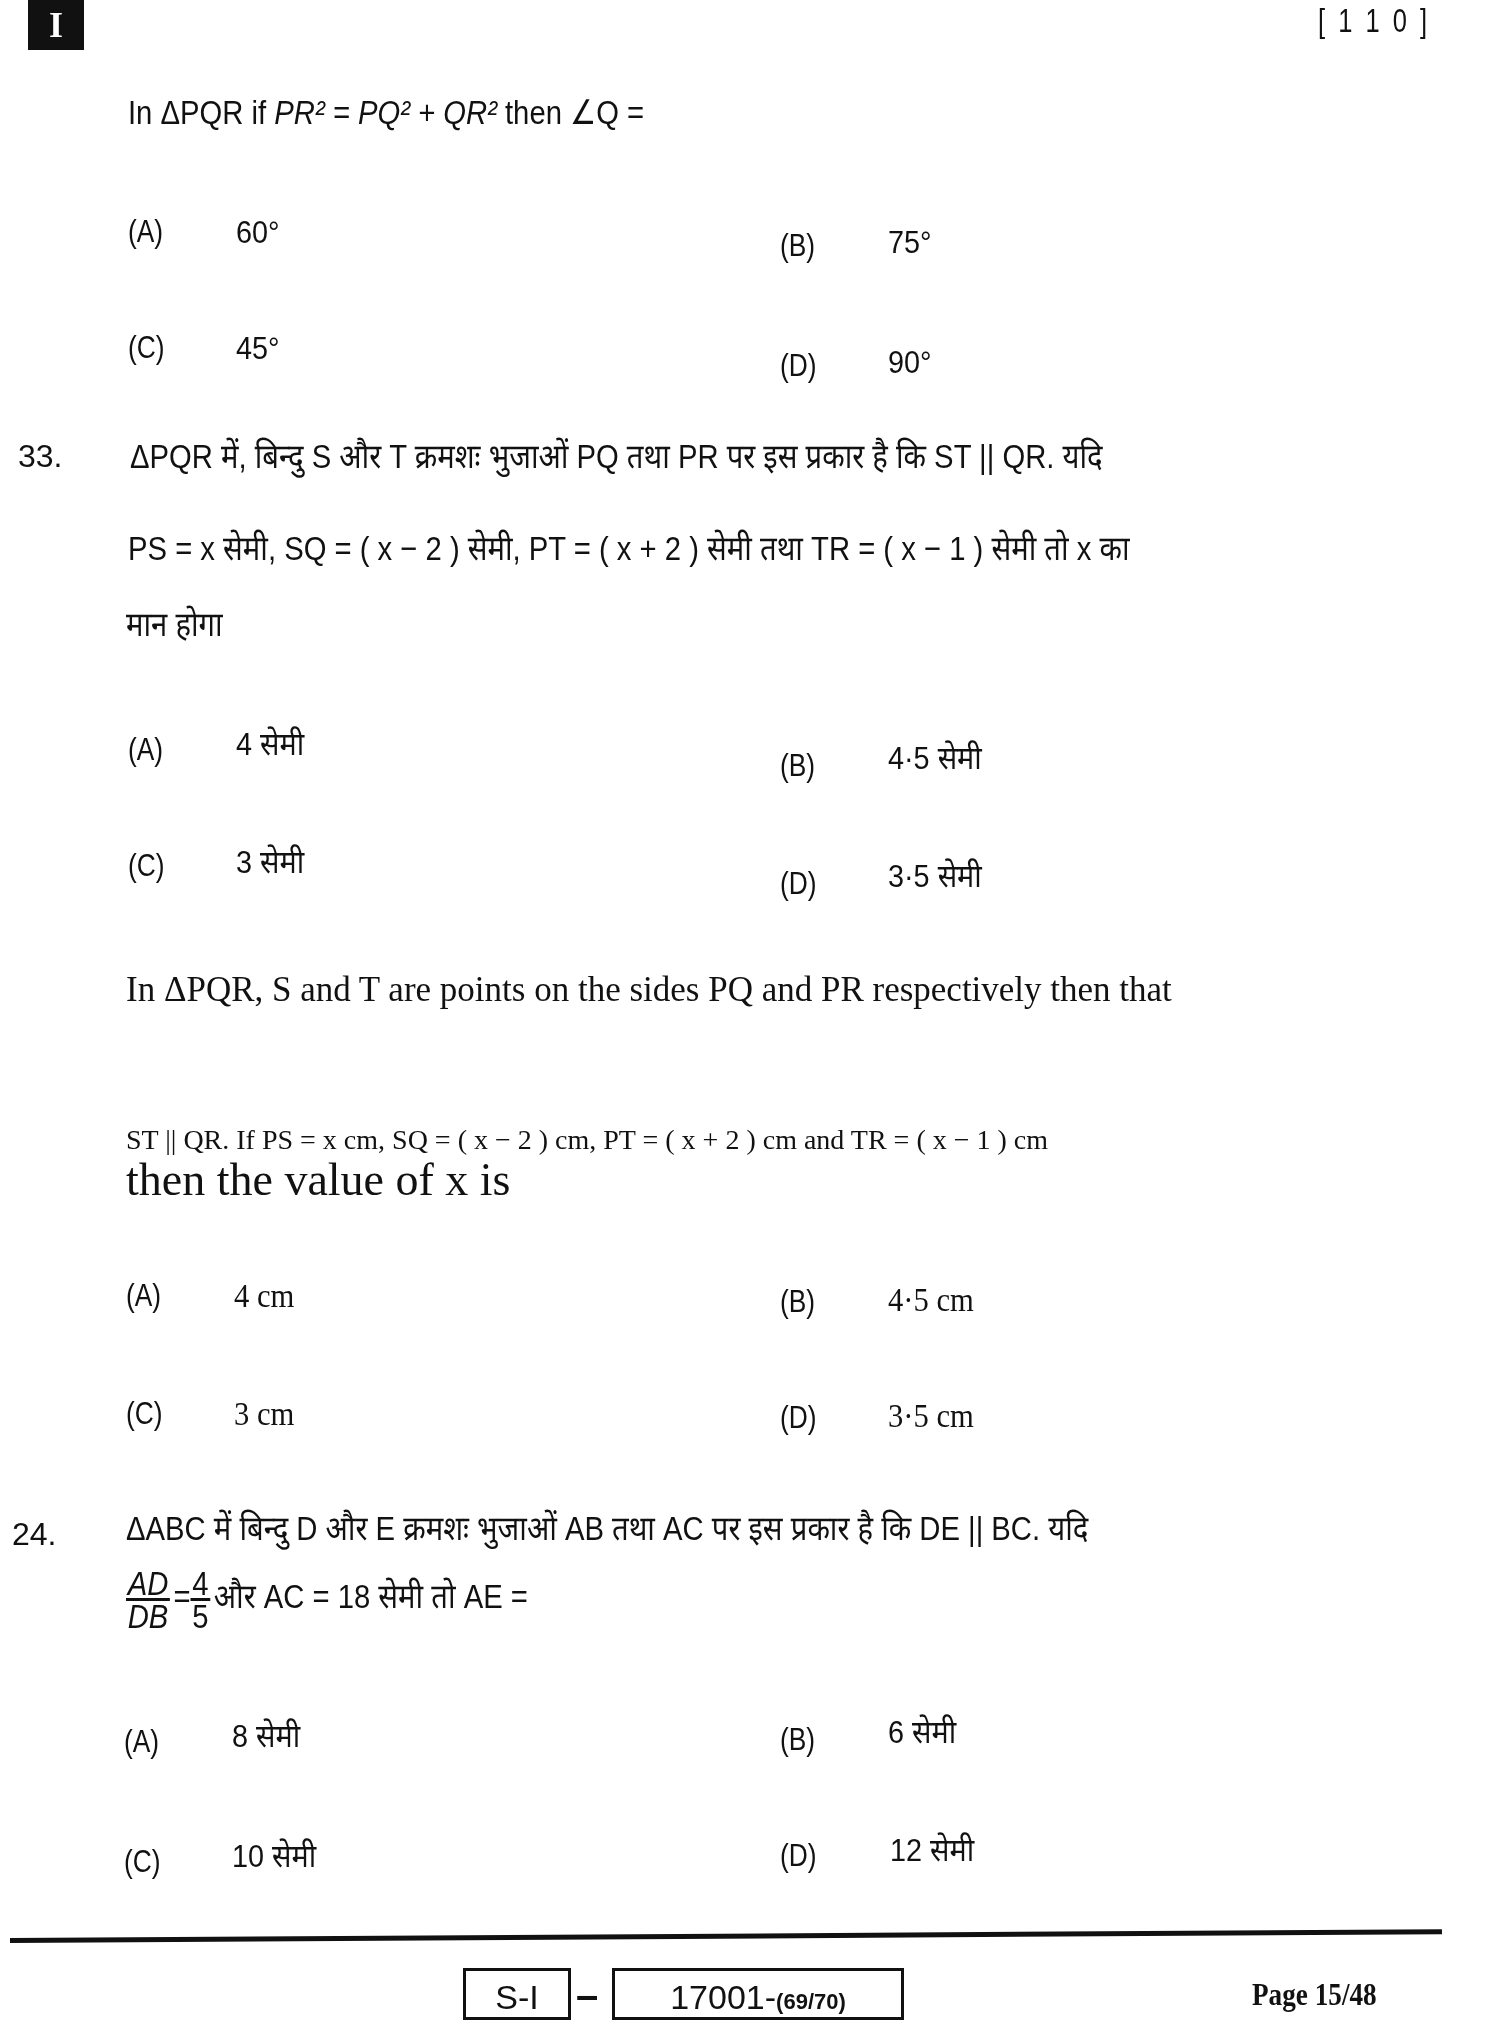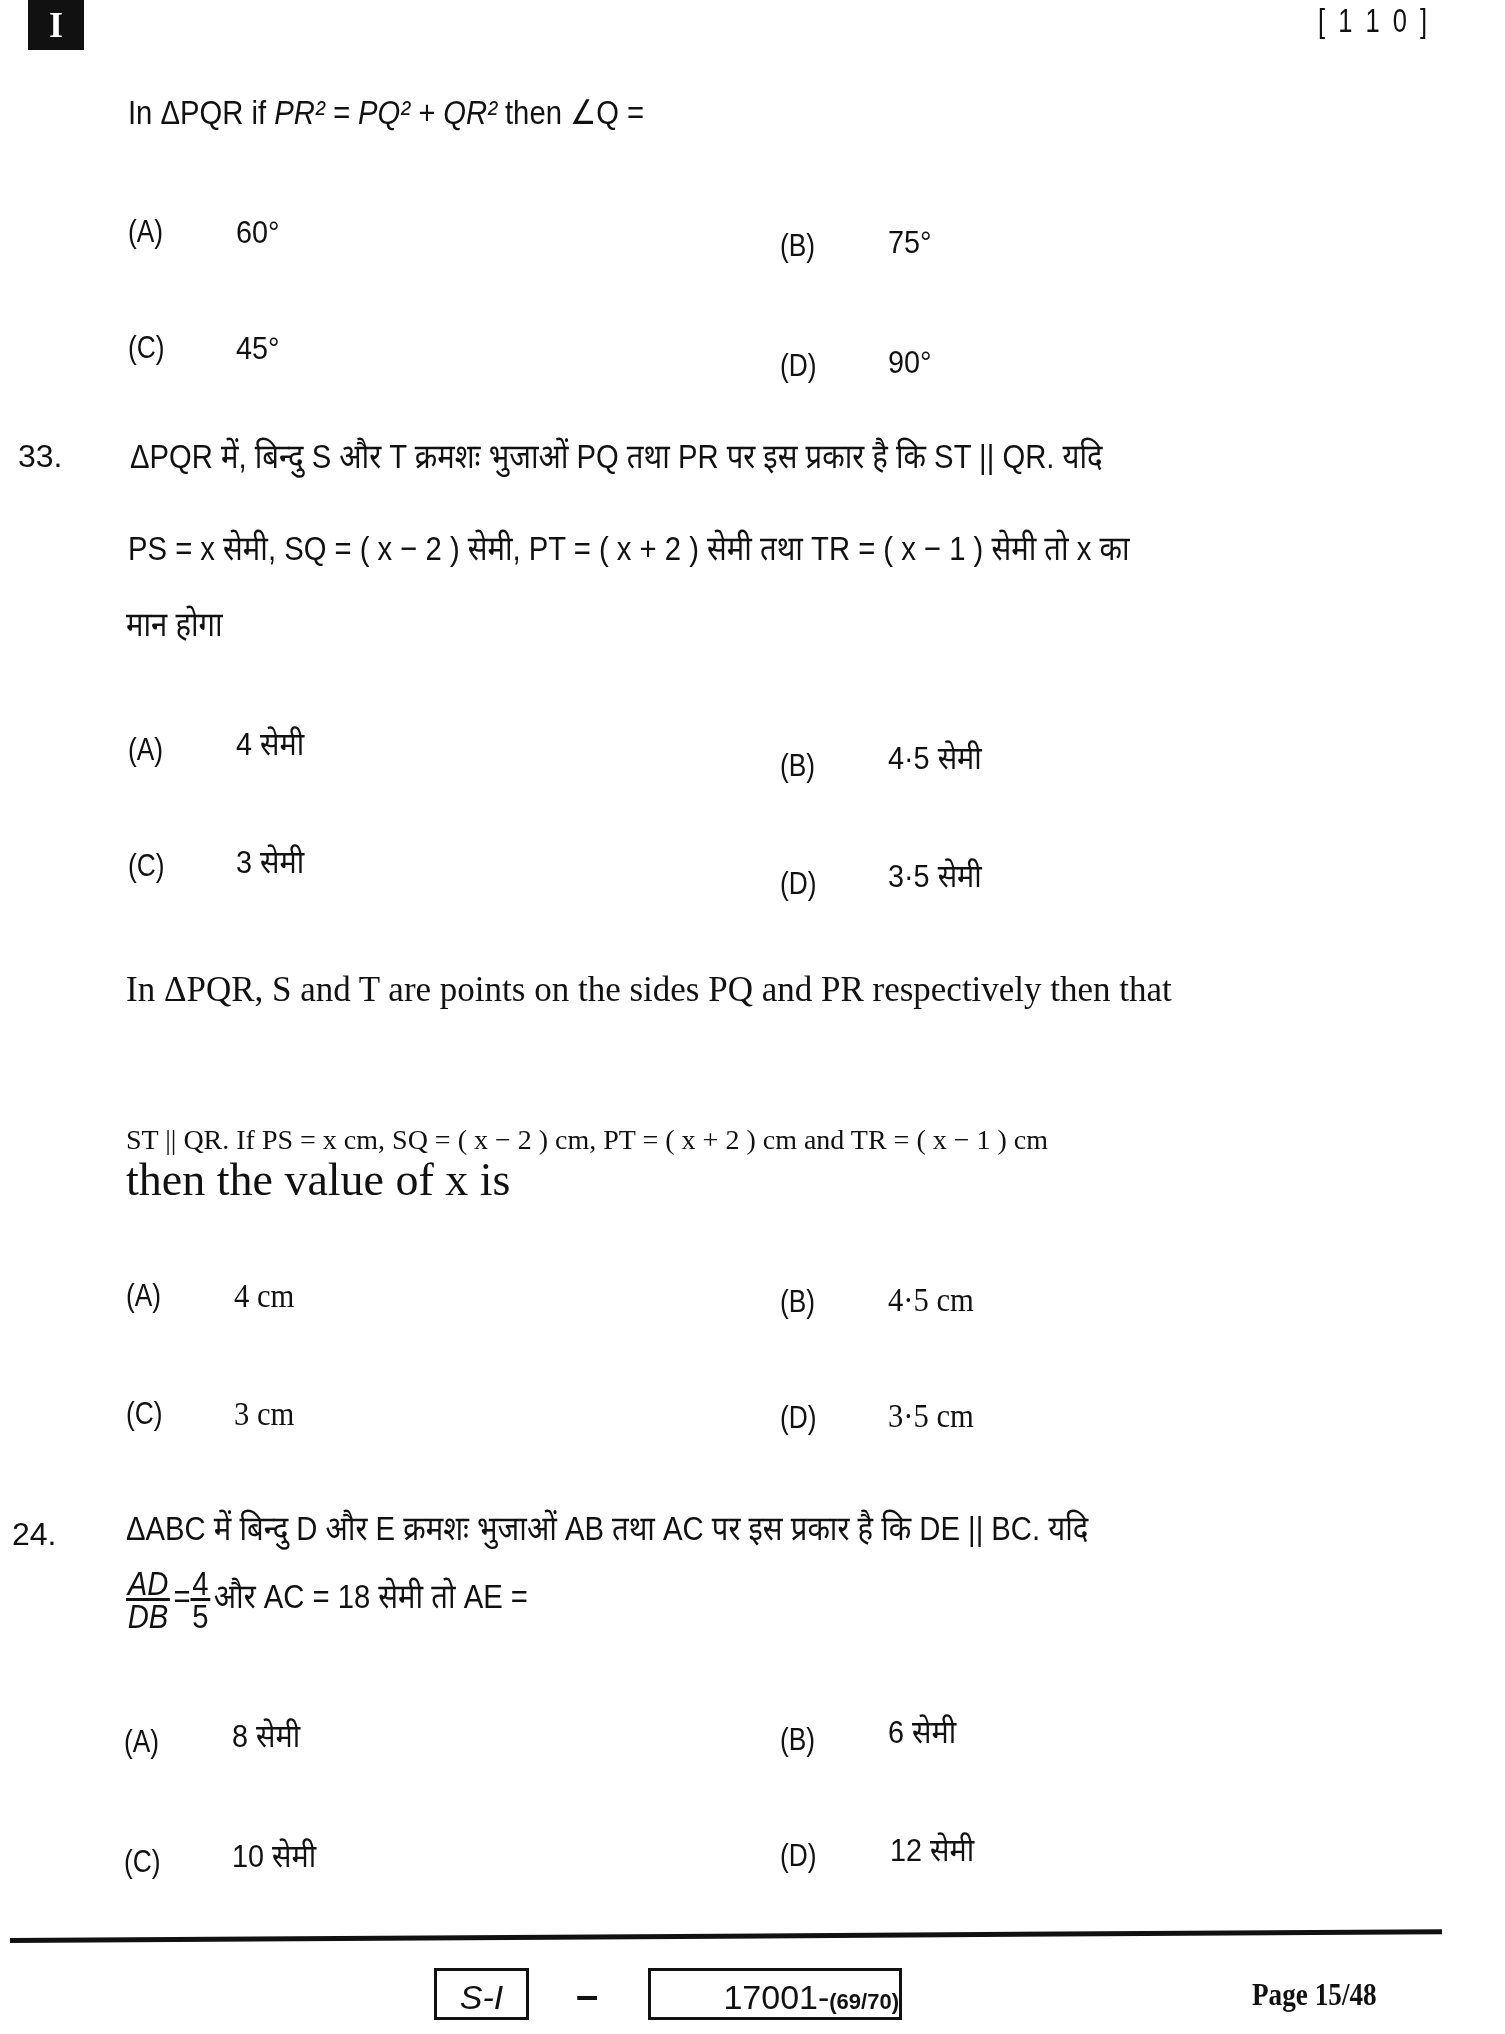--- a/index.html
+++ b/index.html
@@ -148,18 +148,18 @@
 <div class="abs opt-label" style="left:124px; top:1722px;">(A)</div>
 <div class="abs opt-value" style="left:232px; top:1716px;">8 सेमी</div>
 <div class="abs opt-label" style="left:780px; top:1720px;">(B)</div>
 <div class="abs opt-value" style="left:888px; top:1712px;">6 सेमी</div>
 <div class="abs opt-label" style="left:124px; top:1842px;">(C)</div>
 <div class="abs opt-value" style="left:232px; top:1836px;">10 सेमी</div>
 <div class="abs opt-label" style="left:780px; top:1836px;">(D)</div>
 <div class="abs opt-value" style="left:890px; top:1830px;">12 सेमी</div>
 
 <div class="abs footer-rule"></div>
-<div class="abs footer-box" style="left:434px; width:95px;font-style:italic;">S-I</div>
+<div class="abs footer-box" style="left:463px; width:108px;">S-I</div>
 <div class="abs footer-dash">–</div>
-<div class="abs footer-box" style="left:648px; width:254px;text-align:right;">
+<div class="abs footer-box" style="left:612px; width:292px;">
   <span>17001-</span><small>(69/70)</small>
 </div>
 <div class="abs page-number">Page 15/48</div>
 
 </body></html>

